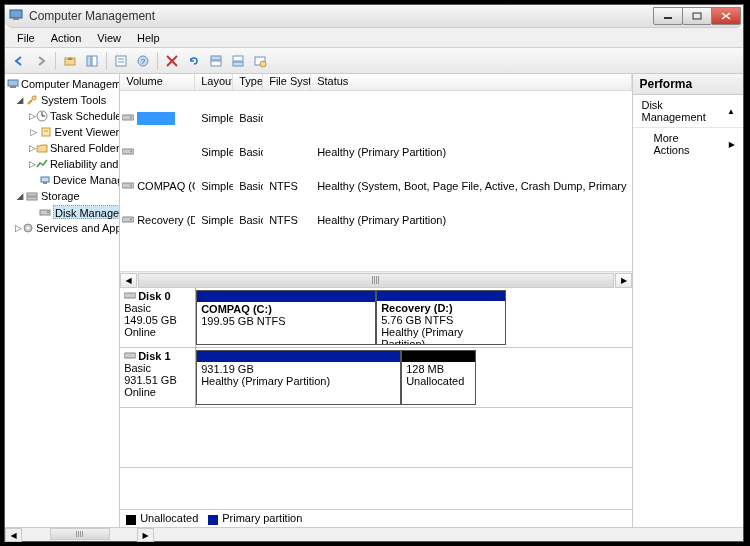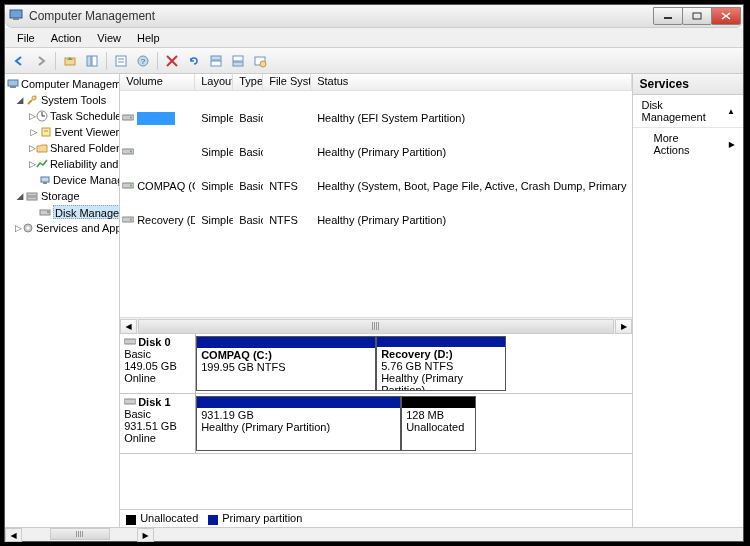--- a/index.html
+++ b/index.html
@@ -25,21 +25,21 @@
 
   
   .body3 { display:flex; height:calc(100% - 23px - 20px - 26px - 14px); }
   .tree { width:149px; border-right:1px solid #ccc; overflow:hidden; padding:2px 0; }
   .tnode { display:flex; align-items:center; height:16px; padding-left:2px; white-space:nowrap; }
   .twister { width:10px; text-align:center; color:#555; font-size:9px; }
   .ticon { width:14px; height:14px; margin-right:2px; display:inline-flex; align-items:center; justify-content:center; }
   .tnode.sel .lbl { background:#cde6f7; border:1px dotted #7da2ce; padding:0 1px; height:14px; line-height:14px; }
 
   .mid { flex:1; display:flex; flex-direction:column; border-right:1px solid #ccc; }
-  .vollist { height:260px; display:flex; flex-direction:column; }
+  .vollist { height:214px; display:flex; flex-direction:column; }
   .volhead { height:17px; display:flex; background:linear-gradient(to bottom,#fff,#eee); border-bottom:1px solid #ddd; }
   .volhead .c { border-right:1px solid #ddd; padding:1px 6px; font-size:11px; white-space:nowrap; overflow:hidden; }
   .volrow { height:14px; display:flex; align-items:center;margin-top:20px; }
   .volrow .c { padding:0 6px; white-space:nowrap; overflow:hidden; }
   .c-vol { width:75px; } .c-layout{width:38px;} .c-type{width:30px;} .c-fs{width:48px;} .c-status{flex:1;}
   .volrow .c-vol { display:flex; align-items:center; gap:3px; padding-left:2px;}
   .volsel { background:#3399ff; color:#fff; padding:0 8px 0 2px; height:13px; display:inline-block;}
   .hscroll { height:17px; border-top:1px solid #ddd; display:flex; align-items:center; background:#f0f0f0; }
   .hscroll .arrow { width:17px; height:15px; border:1px solid #ccc; background:linear-gradient(to bottom,#fff,#e8e8e8); display:flex; align-items:center; justify-content:center; font-size:8px; }
   .hscroll .thumb { flex:1; height:15px; background:linear-gradient(to bottom,#f0f0f0,#d8d8d8); border:1px solid #ccc; margin:0 1px; display:flex; align-items:center; justify-content:center; }
@@ -305,21 +305,20 @@
                   <svg width="12" height="10">
                     <rect x="0" y="2" width="12" height="5" rx="1" fill="#ccc" stroke="#888"></rect>
                     <circle cx="9" cy="4.5" r="1" fill="#6a6"></circle>
                   </svg>
                 </span>
                 <span class="volsel">&nbsp;&nbsp;&nbsp;&nbsp;&nbsp;&nbsp;&nbsp;&nbsp;&nbsp;</span>
               </div>
               <div class="c c-layout">Simple</div>
               <div class="c c-type">Basic</div>
               <div class="c c-fs"></div>
-              <div class="c c-status">Healthy (EFI System Partition)</div>
             </div>
             <div class="volrow">
               <div class="c c-vol">
                 <span>
                   <svg width="12" height="10">
                     <rect x="0" y="2" width="12" height="5" rx="1" fill="#ccc" stroke="#888"></rect>
                     <circle cx="9" cy="4.5" r="1" fill="#6a6"></circle>
                   </svg>
                 </span>
                 <span></span>
@@ -441,21 +440,21 @@
         </div>
       </div>
 
       <div class="legend">
         <span><span class="sw un"></span><span>Unallocated</span></span>
         <span><span class="sw pr"></span><span>Primary partition</span></span>
       </div>
     </div>
 
     <div class="actions">
-      <div class="acthead">Services</div>
+      <div class="acthead">Performa</div>
       <div class="actitem b">
           <span>Disk Management</span>
           <span style="font-size:8px">▲</span>
         </div>
       <div class="actitem sub">
           <span>More Actions</span>
           <span style="font-size:8px">▶</span>
         </div>
     </div>
   </div>

